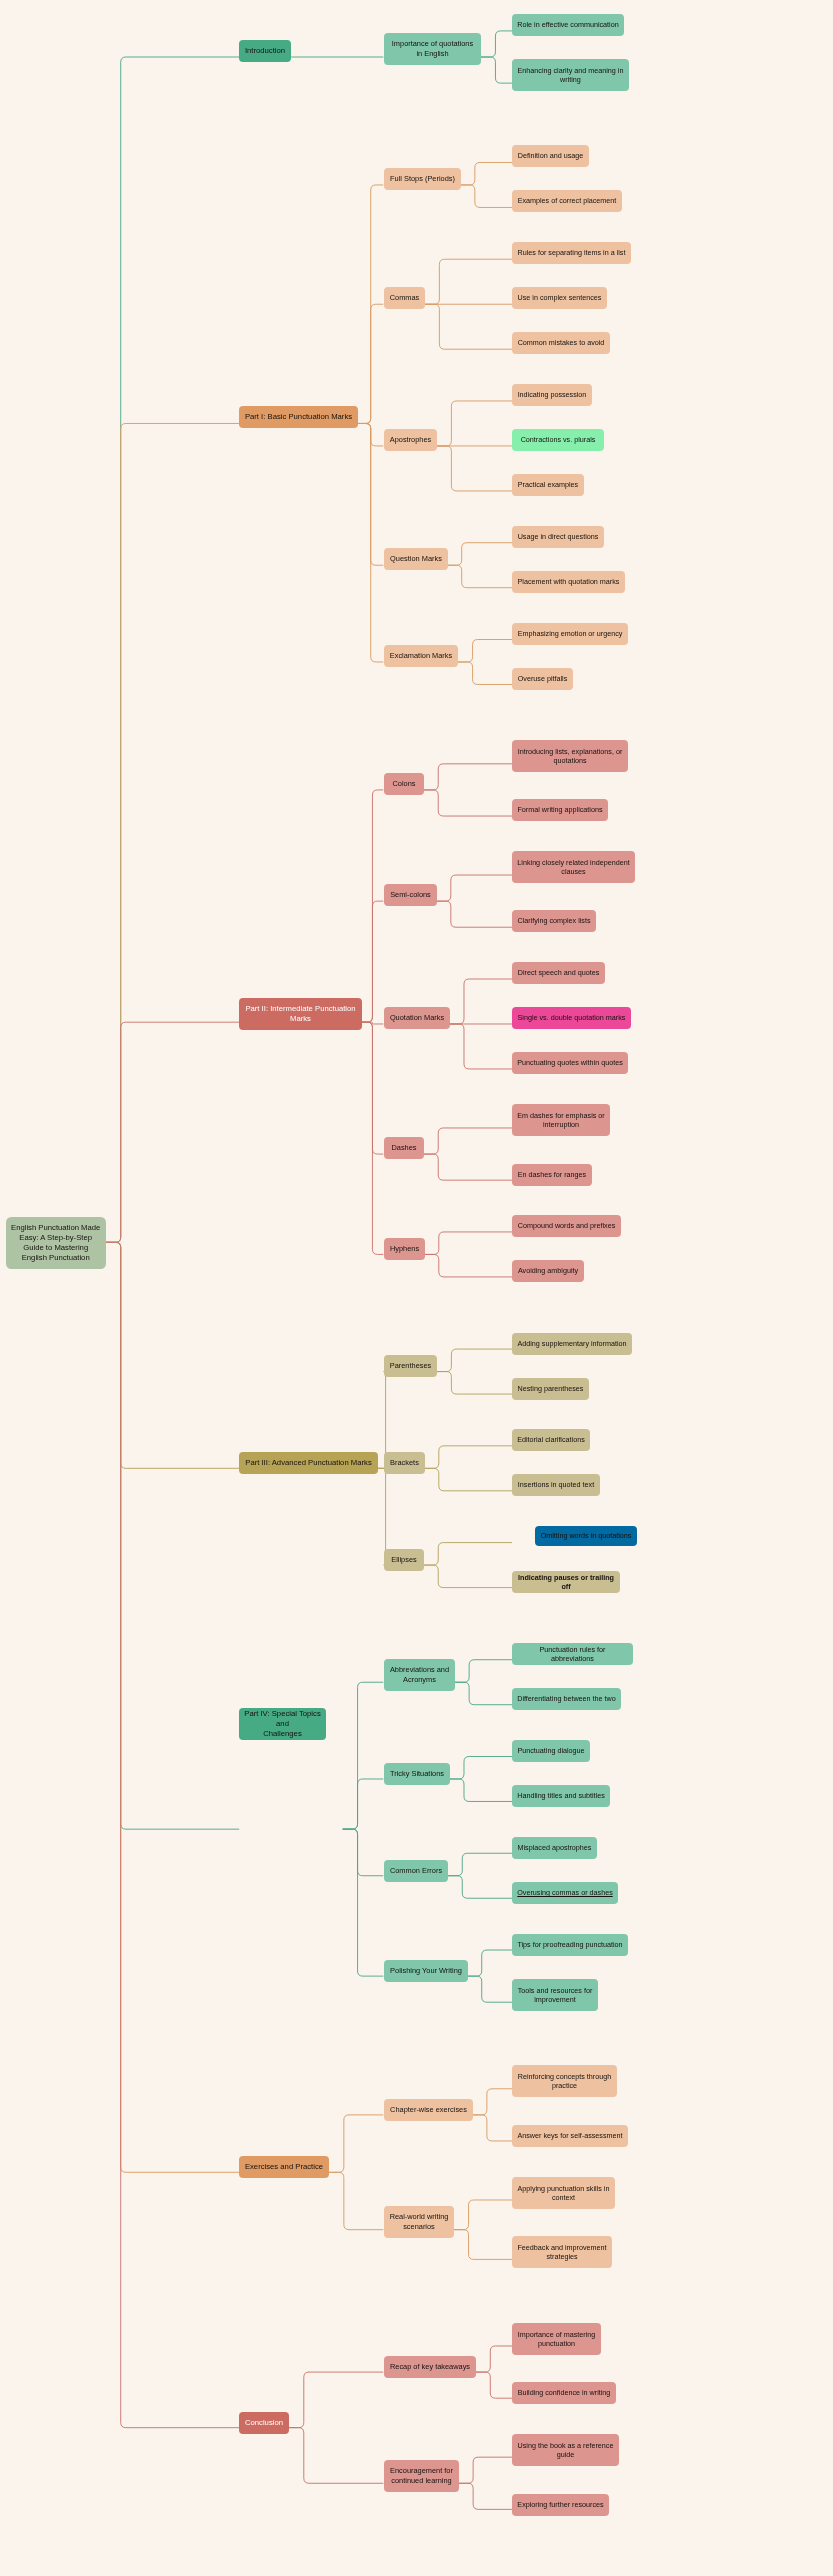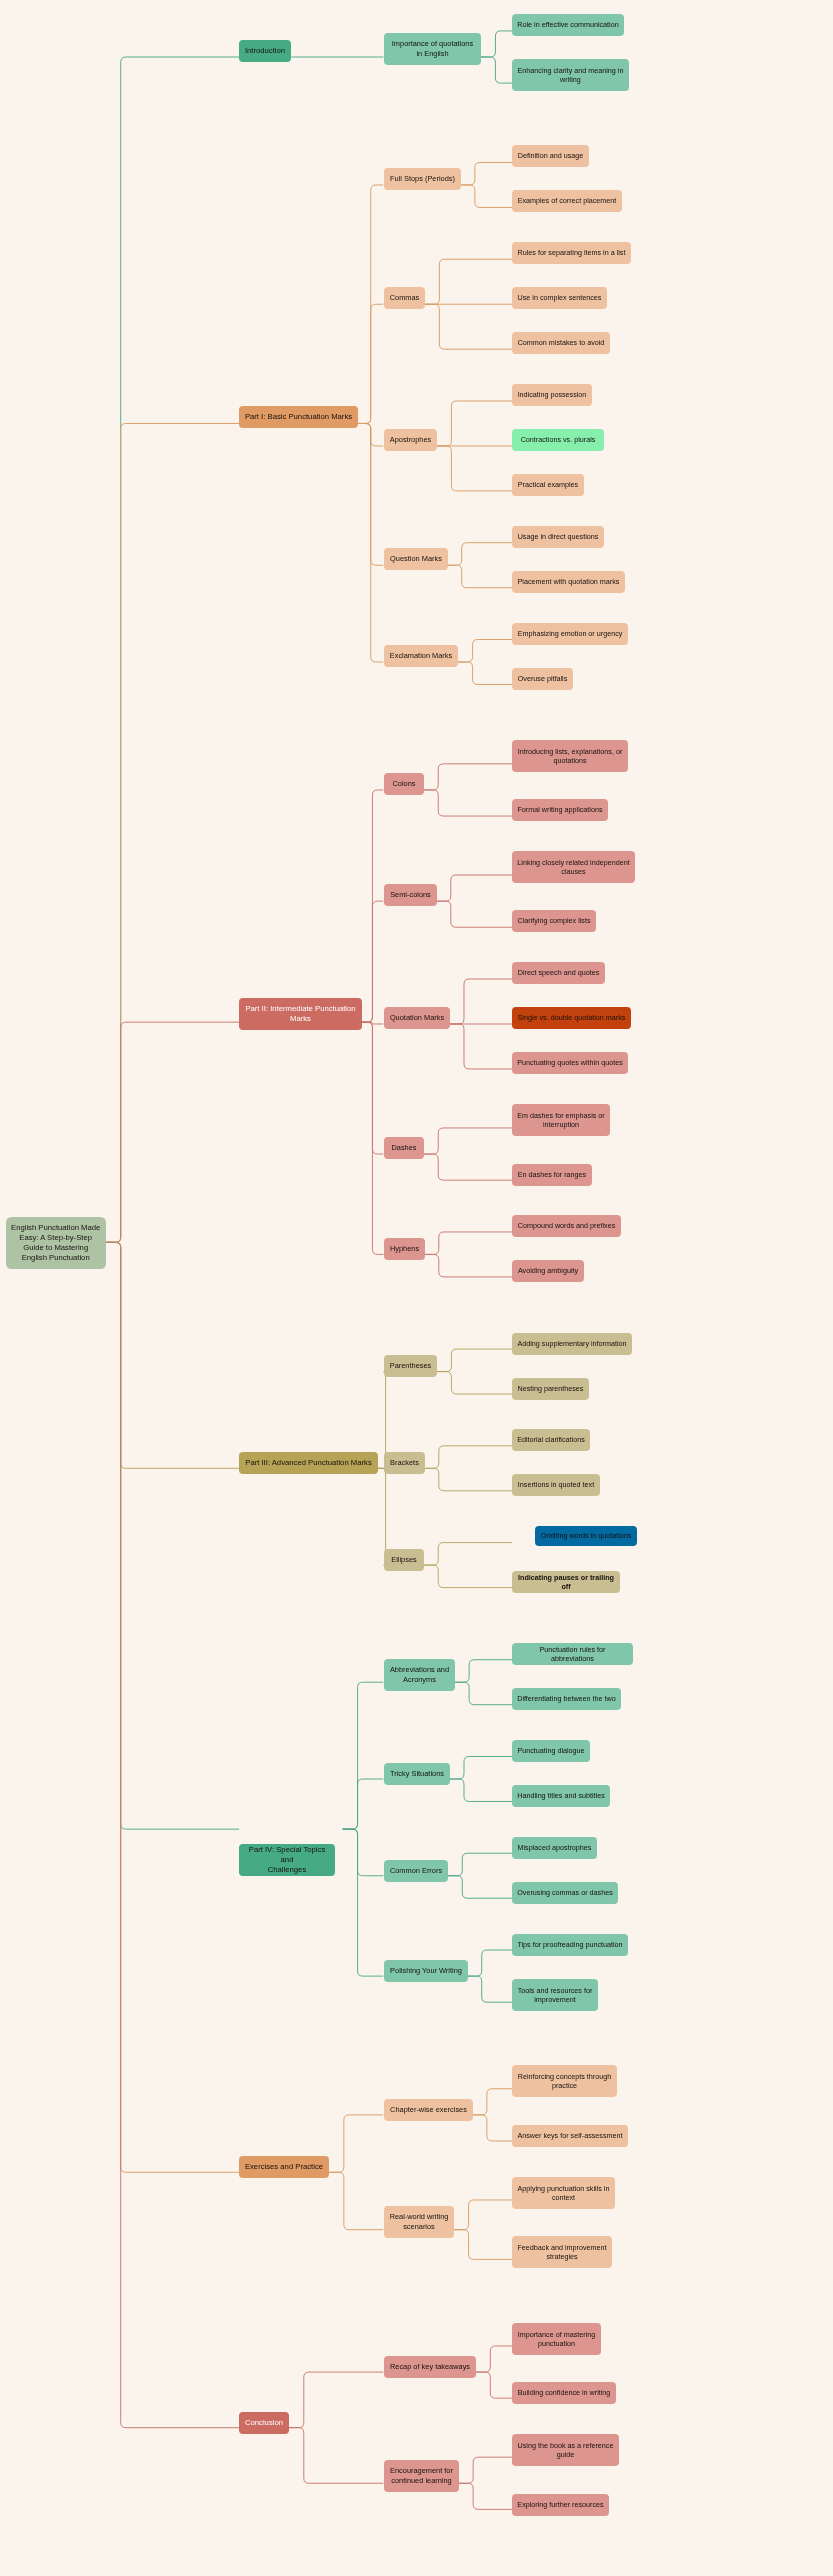--- a/index.html
+++ b/index.html
@@ -144,51 +144,51 @@
       <div class="node lvl2" style="left: 384px; top: 773px; width: 40px; height: 22px; background: rgb(221, 149, 144);">Colons</div>
       <div class="node lvl3" style="left: 512px; top: 740px; width: 116px; height: 32px; background: rgb(221, 149, 144);">Introducing lists, explanations, or
 quotations</div>
       <div class="node lvl3" style="left: 512px; top: 799px; width: 96px; height: 22px; background: rgb(221, 149, 144);">Formal writing applications</div>
       <div class="node lvl2" style="left: 384px; top: 884px; width: 53px; height: 22px; background: rgb(221, 149, 144);">Semi-colons</div>
       <div class="node lvl3" style="left: 512px; top: 851px; width: 123px; height: 32px; background: rgb(221, 149, 144);">Linking closely related independent
 clauses</div>
       <div class="node lvl3" style="left: 512px; top: 910px; width: 84px; height: 22px; background: rgb(221, 149, 144);">Clarifying complex lists</div>
       <div class="node lvl2" style="left: 384px; top: 1007px; width: 66px; height: 22px; background: rgb(221, 149, 144);">Quotation Marks</div>
       <div class="node lvl3" style="left: 512px; top: 962px; width: 93px; height: 22px; background: rgb(221, 149, 144);">Direct speech and quotes</div>
-      <div class="node lvl3" style="left: 512px; top: 1007px; width: 119px; height: 22px; background: #c2410c;">Single vs. double quotation marks</div>
+      <div class="node lvl3" style="left: 512px; top: 1007px; width: 119px; height: 22px; background: #ec4899;">Single vs. double quotation marks</div>
       <div class="node lvl3" style="left: 512px; top: 1052px; width: 116px; height: 22px; background: rgb(221, 149, 144);">Punctuating quotes within quotes</div>
       <div class="node lvl2" style="left: 384px; top: 1137px; width: 40px; height: 22px; background: rgb(221, 149, 144);">Dashes</div>
       <div class="node lvl3" style="left: 512px; top: 1104px; width: 98px; height: 32px; background: rgb(221, 149, 144);">Em dashes for emphasis or
 interruption</div>
       <div class="node lvl3" style="left: 512px; top: 1164px; width: 80px; height: 22px; background: rgb(221, 149, 144);">En dashes for ranges</div>
       <div class="node lvl2" style="left: 384px; top: 1238px; width: 41px; height: 22px; background: rgb(221, 149, 144);">Hyphens</div>
       <div class="node lvl3" style="left: 512px; top: 1215px; width: 109px; height: 22px; background: rgb(221, 149, 144);">Compound words and prefixes</div>
       <div class="node lvl3" style="left: 512px; top: 1260px; width: 72px; height: 22px; background: rgb(221, 149, 144);">Avoiding ambiguity</div>
       <div class="node lvl1" style="left: 239px; top: 1452px; width: 139px; height: 22px; background: rgb(182, 163, 86);">Part III: Advanced Punctuation Marks</div>
       <div class="node lvl2" style="left: 384px; top: 1355px; width: 53px; height: 22px; background: rgb(201, 189, 146);">Parentheses</div>
       <div class="node lvl3" style="left: 512px; top: 1333px; width: 120px; height: 22px; background: rgb(201, 189, 146);">Adding supplementary information</div>
       <div class="node lvl3" style="left: 512px; top: 1378px; width: 77px; height: 22px; background: rgb(201, 189, 146);">Nesting parentheses</div>
       <div class="node lvl2" style="left: 384px; top: 1452px; width: 41px; height: 22px; background: rgb(201, 189, 146);">Brackets</div>
       <div class="node lvl3" style="left: 512px; top: 1429px; width: 78px; height: 22px; background: rgb(201, 189, 146);">Editorial clarifications</div>
       <div class="node lvl3" style="left: 512px; top: 1474px; width: 88px; height: 22px; background: rgb(201, 189, 146);">Insertions in quoted text</div>
       <div class="node lvl2" style="left: 384px; top: 1549px; width: 40px; height: 22px; background: rgb(201, 189, 146);">Ellipses</div>
       <div class="node lvl3" style="left: 535px; top: 1526px; width: 102px; height: 20px; background: #0369a1;">Omitting words in quotations</div>
       <div class="node lvl3" style="left: 512px; top: 1571px; width: 108px; height: 22px; background: rgb(201, 189, 146); font-weight: bold;">Indicating pauses or trailing off</div>
-      <div class="node lvl1" style="left: 239px; top: 1844px; width: 96px; height: 32px; background: rgb(70, 171, 133);">Part IV: Special Topics and
+      <div class="node lvl1" style="left: 239px; top: 1708px; width: 87px; height: 32px; background: rgb(70, 171, 133);">Part IV: Special Topics and
 Challenges</div>
       <div class="node lvl2" style="left: 384px; top: 1659px; width: 71px; height: 32px; background: rgb(127, 198, 170);">Abbreviations and
 Acronyms</div>
       <div class="node lvl3" style="left: 512px; top: 1643px; width: 121px; height: 22px; background: rgb(127, 198, 170);">Punctuation rules for abbreviations</div>
       <div class="node lvl3" style="left: 512px; top: 1688px; width: 109px; height: 22px; background: rgb(127, 198, 170);">Differentiating between the two</div>
       <div class="node lvl2" style="left: 384px; top: 1763px; width: 66px; height: 22px; background: rgb(127, 198, 170);">Tricky Situations</div>
       <div class="node lvl3" style="left: 512px; top: 1740px; width: 78px; height: 22px; background: rgb(127, 198, 170);">Punctuating dialogue</div>
       <div class="node lvl3" style="left: 512px; top: 1785px; width: 98px; height: 22px; background: rgb(127, 198, 170);">Handling titles and subtitles</div>
       <div class="node lvl2" style="left: 384px; top: 1860px; width: 64px; height: 22px; background: rgb(127, 198, 170);">Common Errors</div>
       <div class="node lvl3" style="left: 512px; top: 1837px; width: 85px; height: 22px; background: rgb(127, 198, 170);">Misplaced apostrophes</div>
-      <div class="node lvl3" style="left: 512px; top: 1882px; width: 106px; height: 22px; background: rgb(127, 198, 170);">Overusing commas or dashes</div>
+      <div class="node lvl3" style="left: 512px; top: 1882px; width: 106px; height: 22px; background: rgb(127, 198, 170); text-decoration: underline;">Overusing commas or dashes</div>
       <div class="node lvl2" style="left: 384px; top: 1960px; width: 84px; height: 22px; background: rgb(127, 198, 170);">Polishing Your Writing</div>
       <div class="node lvl3" style="left: 512px; top: 1934px; width: 116px; height: 22px; background: rgb(127, 198, 170);">Tips for proofreading punctuation</div>
       <div class="node lvl3" style="left: 512px; top: 1979px; width: 86px; height: 32px; background: rgb(127, 198, 170);">Tools and resources for
 improvement</div>
       <div class="node lvl1" style="left: 239px; top: 2156px; width: 90px; height: 22px; background: rgb(224, 154, 99);">Exercises and Practice</div>
       <div class="node lvl2" style="left: 384px; top: 2099px; width: 89px; height: 22px; background: rgb(238, 193, 160);">Chapter-wise exercises</div>
       <div class="node lvl3" style="left: 512px; top: 2065px; width: 105px; height: 32px; background: rgb(238, 193, 160);">Reinforcing concepts through
 practice</div>
       <div class="node lvl3" style="left: 512px; top: 2125px; width: 116px; height: 22px; background: rgb(238, 193, 160);">Answer keys for self-assessment</div>
       <div class="node lvl2" style="left: 384px; top: 2206px; width: 70px; height: 32px; background: rgb(238, 193, 160);">Real-world writing

